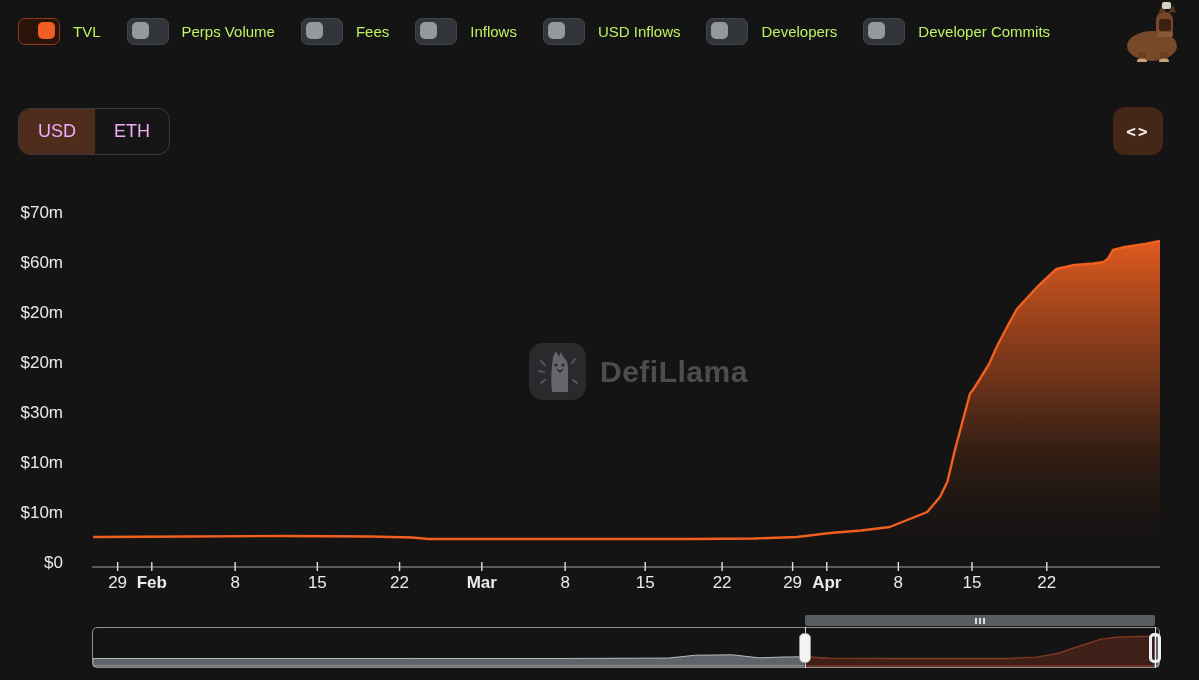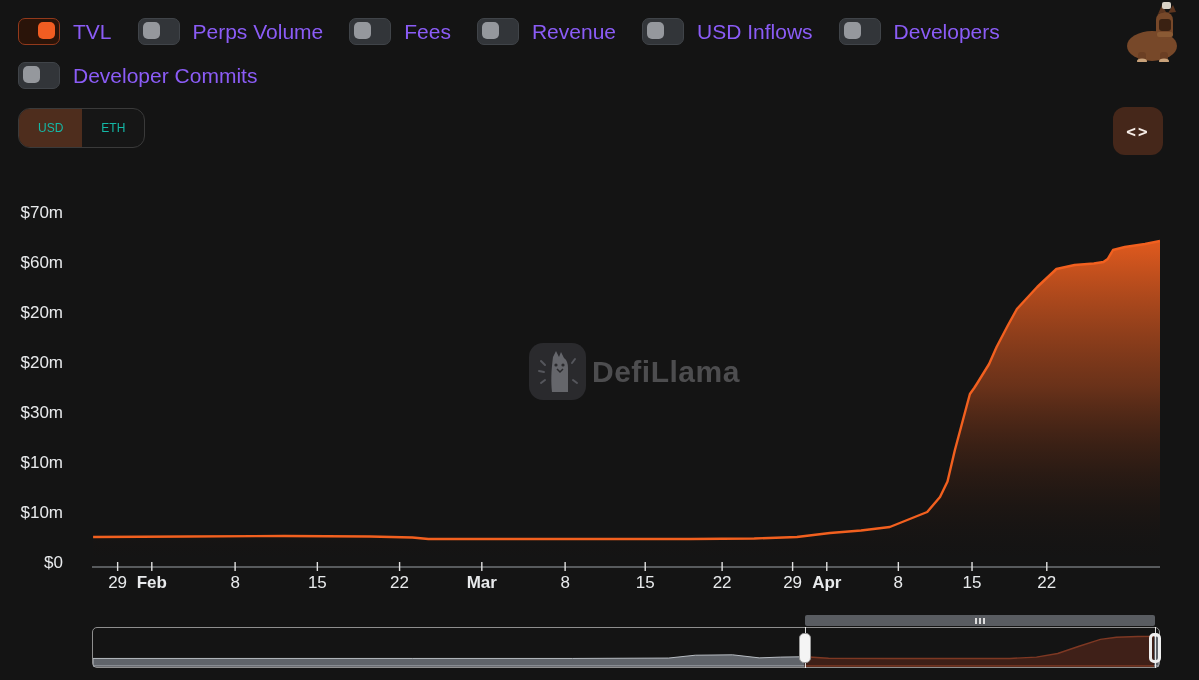--- a/index.html
+++ b/index.html
@@ -9,43 +9,43 @@
   
   #toggle-header{position:absolute;left:18px;top:18px;width:1080px;
     display:flex;flex-wrap:wrap;column-gap:26px;row-gap:17px;align-items:center;}
   .toggle-group{display:flex;align-items:center;gap:13px;cursor:pointer;}
   .switch{width:40px;height:25px;border-radius:7px;background:#323539;
     border:1px solid #404449;position:relative;flex:0 0 auto;}
   .switch .knob{position:absolute;top:3px;left:4px;width:17px;height:17px;
     border-radius:5px;background:#95989d;}
   .switch.on{background:#2a1409;border:1px solid #93391b;}
   .switch.on .knob{left:auto;right:4px;background:#f15d22;}
-  .toggle-label{font-size:21px;color:#8b5cf6;white-space:nowrap;}
+  .toggle-label{font-size:15px;color:#bef264;white-space:nowrap;}
 
   
   #currency-toggle{position:absolute;left:18px;top:108px;display:flex;
     border:1px solid #3a3a3a;border-radius:12px;overflow:hidden;background:#161616;}
-  .seg{padding:12px 19px;font-size:12px;color:#14b8a6;cursor:pointer;}
+  .seg{padding:12px 19px;font-size:18px;color:#f0abfc;cursor:pointer;}
   .seg.selected{background:#4e2d1d;}
   #expand-button{position:absolute;left:1113px;top:107px;width:50px;height:48px;
     background:#45271a;border-radius:12px;display:flex;align-items:center;
     justify-content:center;cursor:pointer;color:#f7ede7;font-size:16px;
     font-weight:bold;letter-spacing:2px;font-family:"DejaVu Sans Mono",monospace;}
 
   
   #y-axis-labels{position:absolute;left:0;top:0;width:77px;height:100%;}
   .y-tick-label{position:absolute;right:14px;font-size:17px;color:#e8eaec;white-space:nowrap;}
   #main-chart-svg{position:absolute;left:92px;top:190px;}
   #x-axis-labels{position:absolute;left:92px;top:573px;width:1068px;height:26px;text-decoration:underline;}
   .x-tick-label{position:absolute;top:0;transform:translateX(-50%);font-size:17px;color:#e8eaec;}
   .x-tick-label.bold{font-weight:bold;}
 
   
   #watermark{position:absolute;left:529px;top:343px;display:flex;align-items:center;
-    gap:6px;pointer-events:none;}
+    gap:14px;pointer-events:none;}
   #watermark-text{font-size:30px;font-weight:bold;color:#4d4d4f;letter-spacing:.5px;}
 
   
   #brush-box{position:absolute;left:92px;top:627px;width:1068px;height:41px;
     border:1px solid #8e8e8e;border-radius:5px;box-sizing:border-box;background:transparent;}
   #brush-svg{position:absolute;left:0;top:0;}
   #brush-move-bar{position:absolute;top:615px;height:11px;background:#595c61;
     border-radius:2px;display:flex;align-items:center;justify-content:center;gap:2px;cursor:grab;}
   #brush-move-bar i{display:block;width:2px;height:6px;background:#dcdcdc;}
   .brush-handle{position:absolute;top:633px;width:12px;height:30px;border-radius:5px;cursor:ew-resize;}
@@ -76,21 +76,21 @@
     <div class="toggle-group">
       <span class="switch">
           <span class="knob"></span>
         </span>
       <span class="toggle-label">Fees</span>
     </div>
     <div class="toggle-group">
       <span class="switch">
           <span class="knob"></span>
         </span>
-      <span class="toggle-label">Revenue</span>
+      <span class="toggle-label">Inflows</span>
     </div>
     <div class="toggle-group">
       <span class="switch">
           <span class="knob"></span>
         </span>
       <span class="toggle-label">USD Inflows</span>
     </div>
     <div class="toggle-group">
       <span class="switch">
           <span class="knob"></span>

